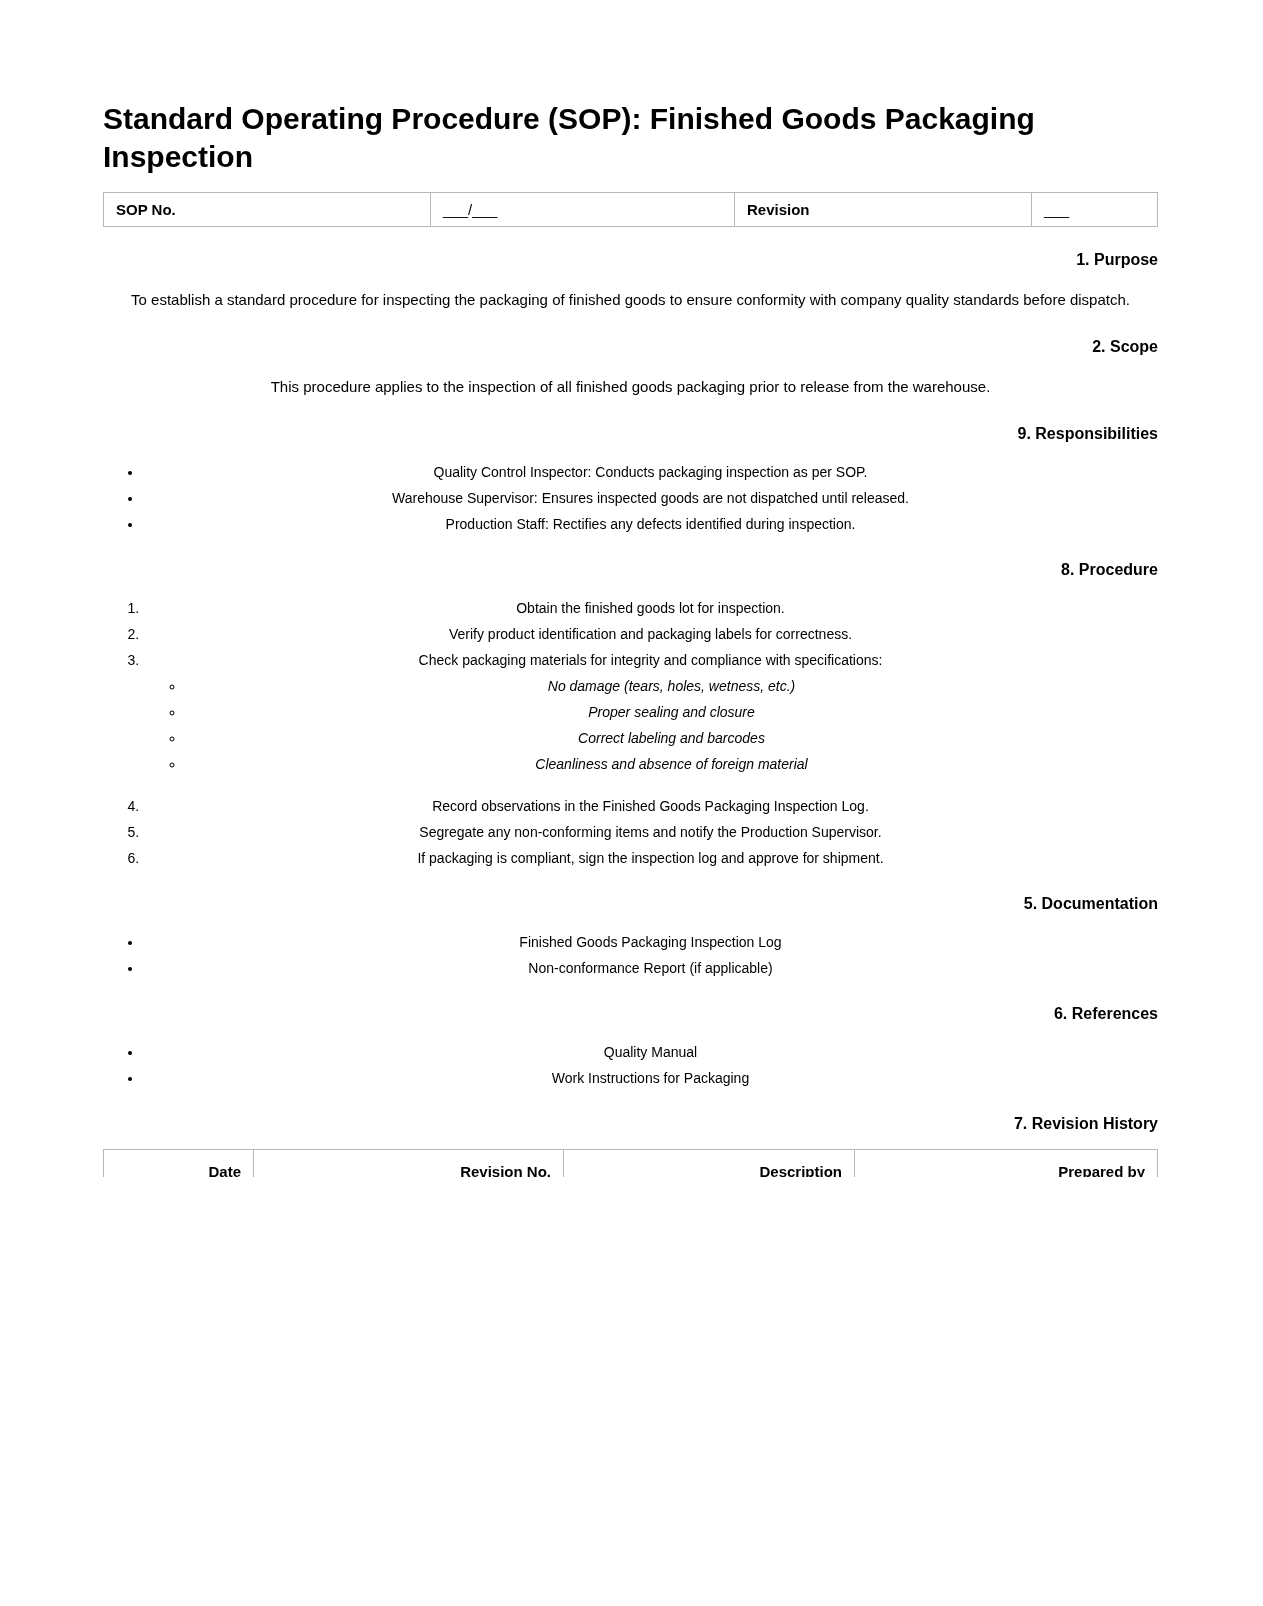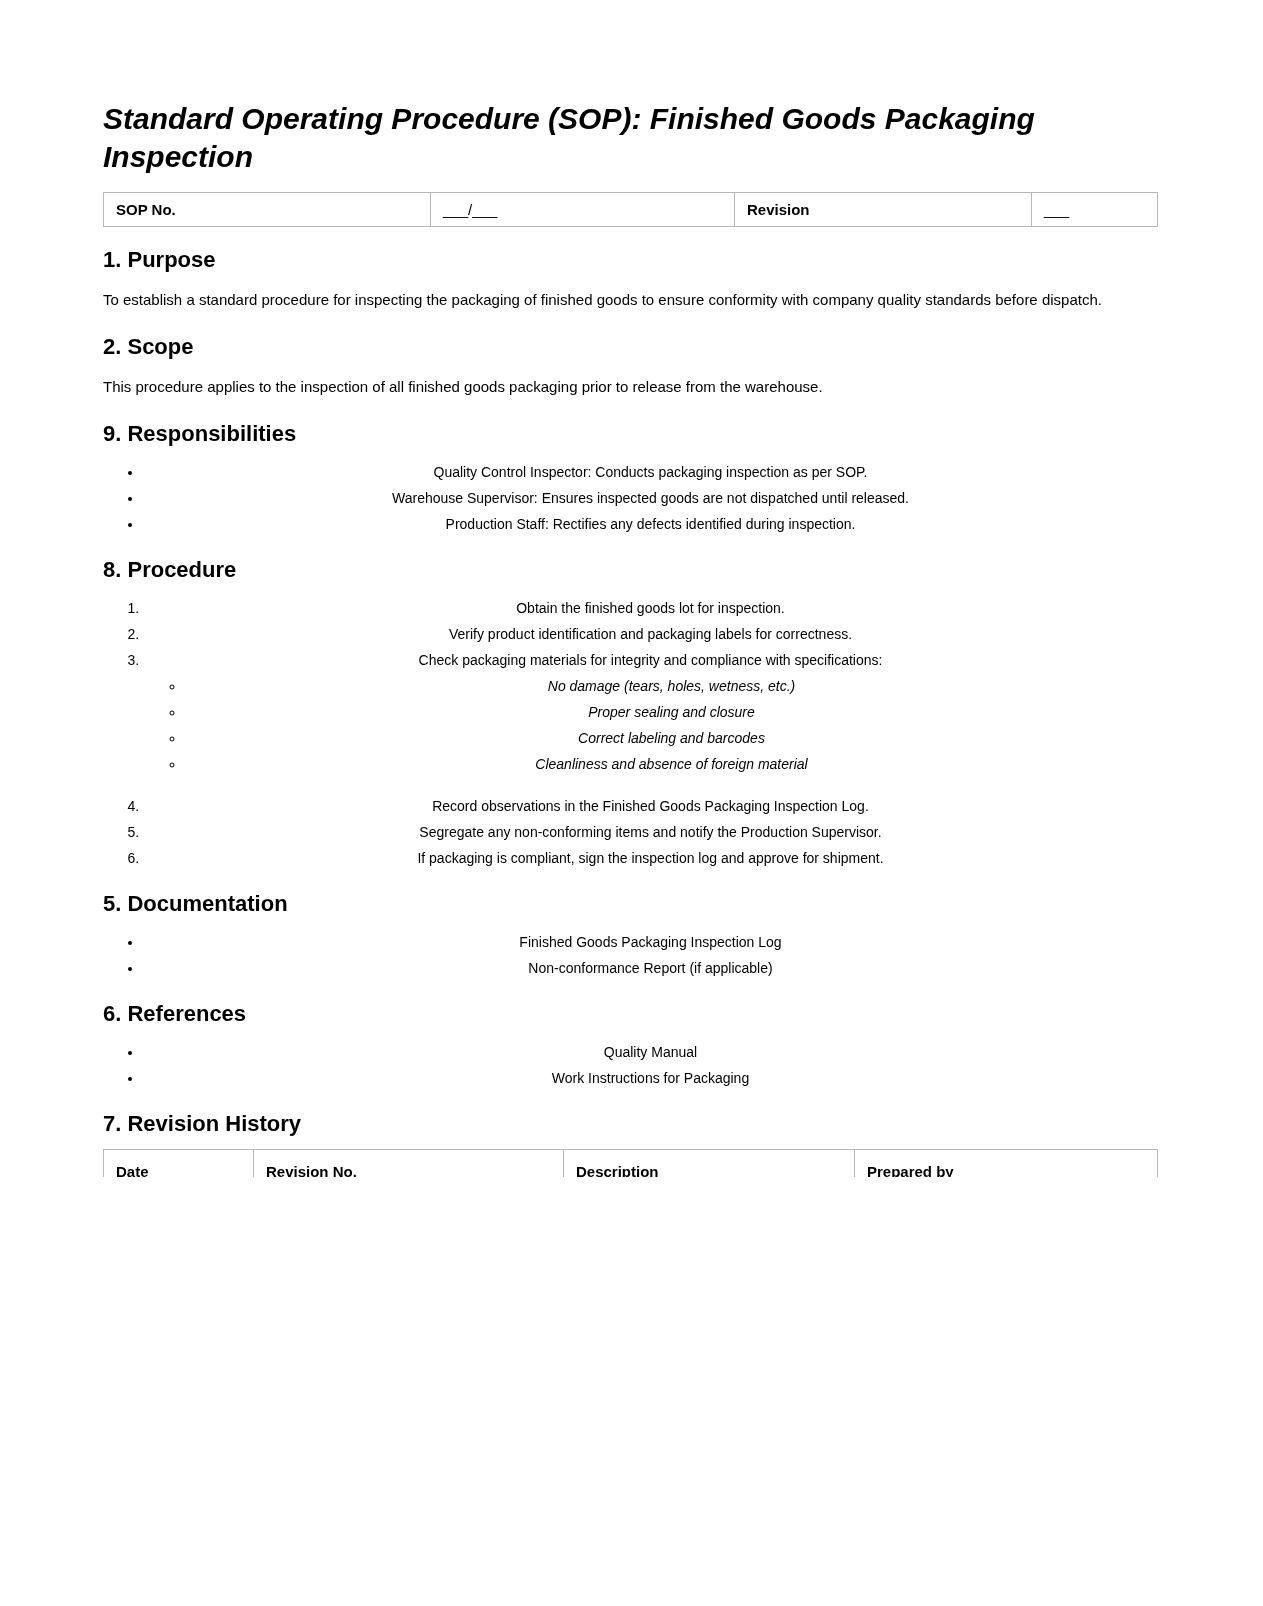--- a/index.html
+++ b/index.html
@@ -11,32 +11,33 @@
     color: #000000;
     font-family: "Liberation Sans", sans-serif;
     padding: 100px 105px 0 103px;
     overflow: hidden;
   }
   h1 {
     font-size: 30px;
     line-height: 38px;
     font-weight: bold;
     margin: 0 0 16px 0;
-    font-style: italic;
   }
   h2 {
-    font-size: 22px;
+    font-size: 16px;
     line-height: 26px;
     font-weight: bold;
     margin: 20px 0 12px 0;
+    text-align: right;
   }
   p {
     font-size: 15px;
     line-height: 29px;
     margin: 0 0 10px 0;
+    text-align: center;
   }
   ul, ol {
     font-size: 14px;
     line-height: 26px;
     margin: 0 0 10px 0;
     padding-left: 40px;
     text-align: center;
   }
   ol li ul {
     list-style-type: circle;
@@ -54,20 +55,21 @@
     border: 1px solid #b7b7b7;
     height: 34px;
     padding: 0 12px;
     font-size: 15px;
     vertical-align: middle;
   }
   td.lbl { font-weight: bold; }
   .rev-clip {
     height: 28px;
     overflow: hidden;
+    text-align: right;
   }
   table.rev-table {
     width: 100%;
     border-collapse: collapse;
     table-layout: fixed;
   }
   table.rev-table td {
     border: 1px solid #b7b7b7;
     height: 44px;
     padding: 0 12px;

